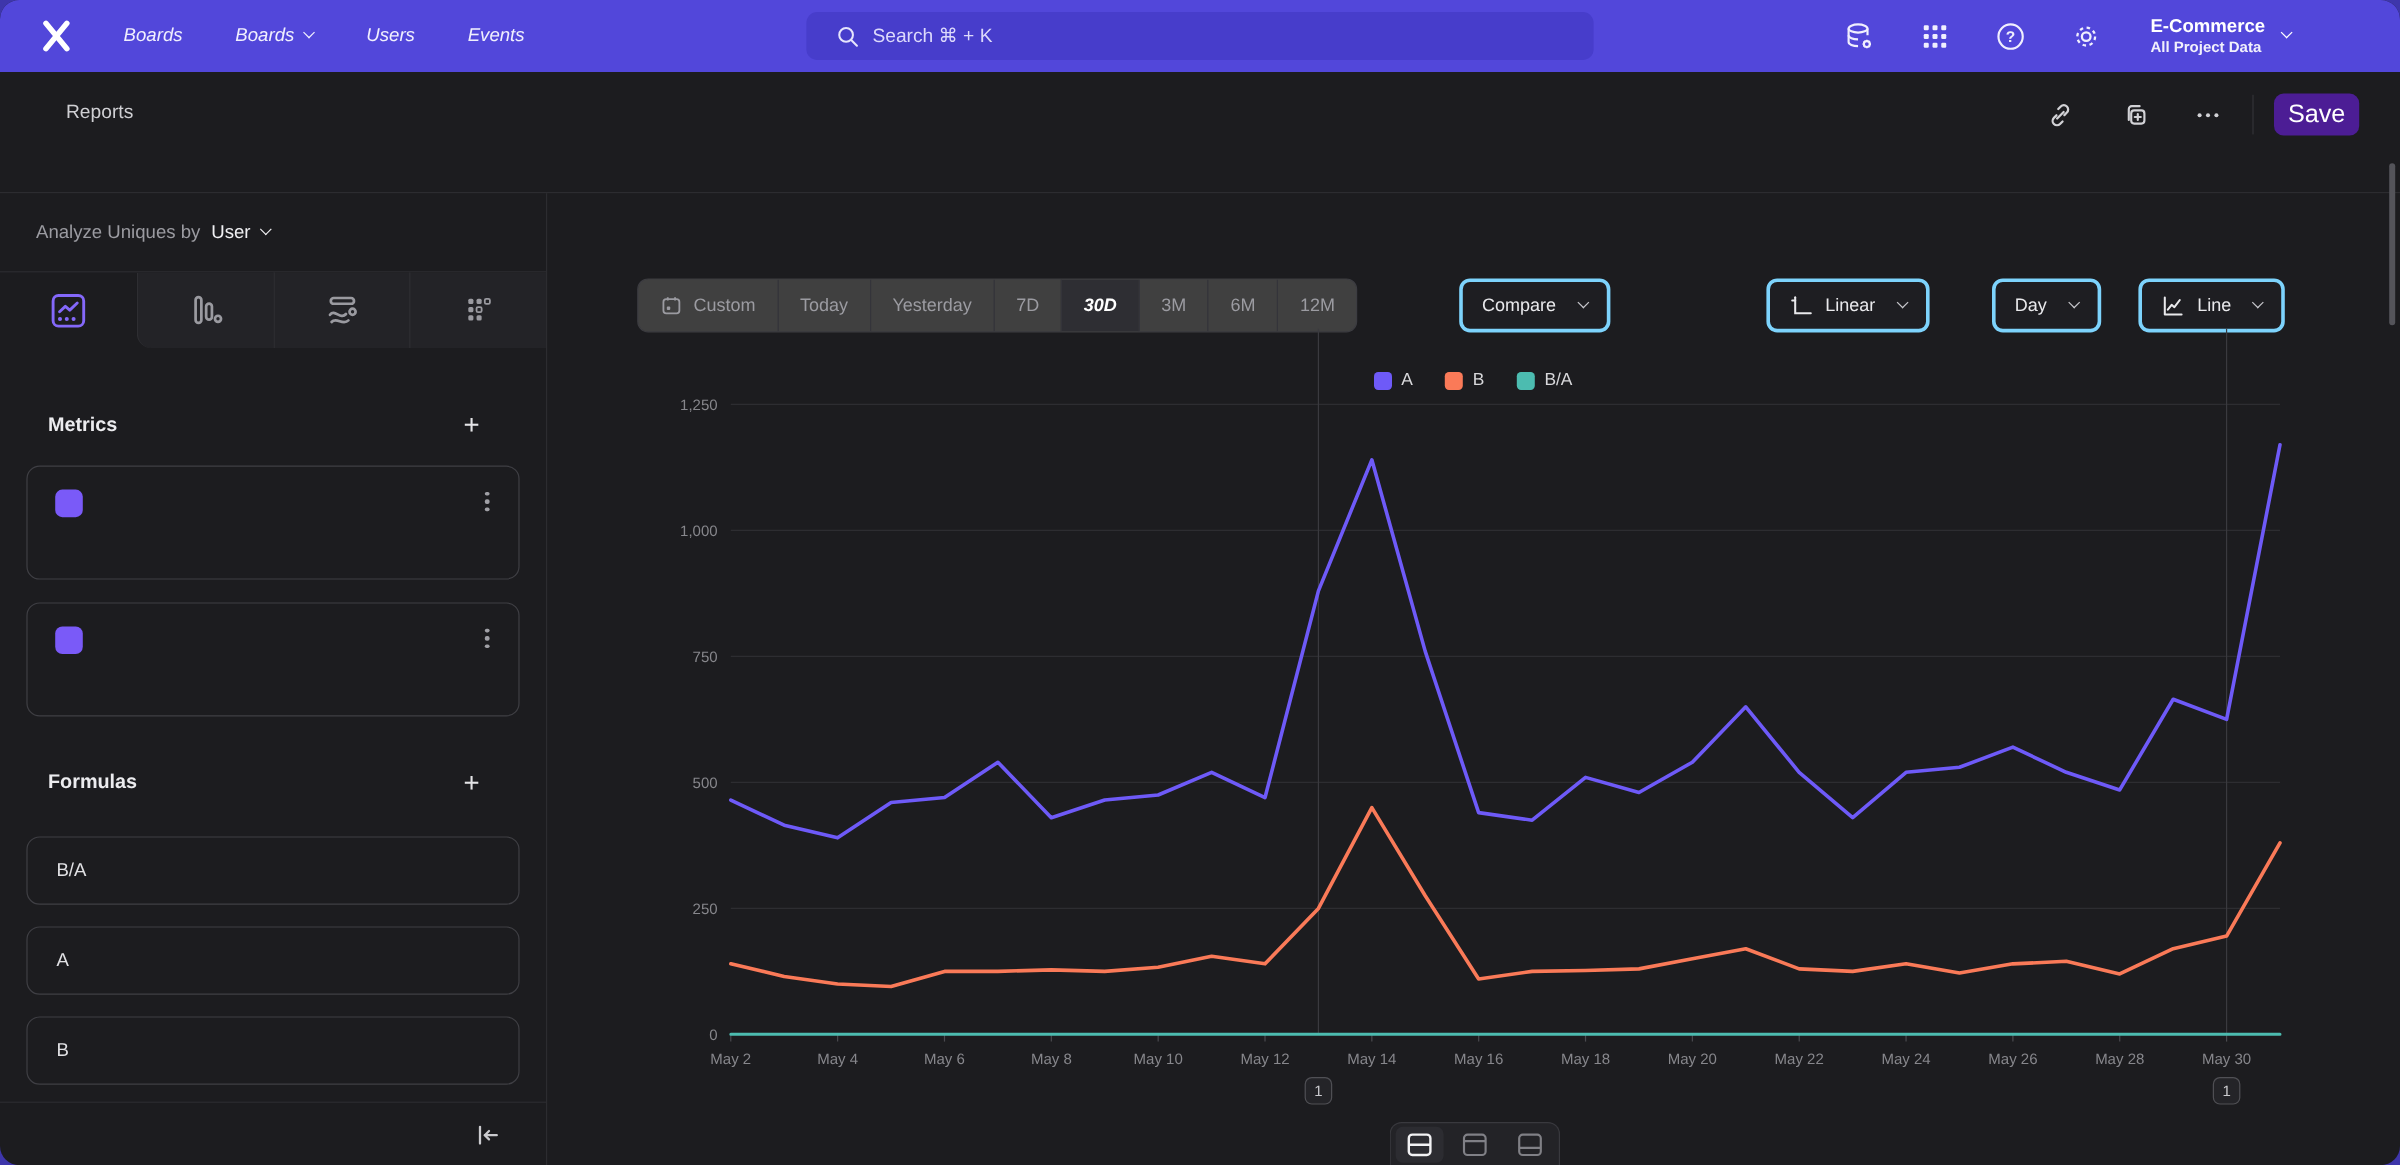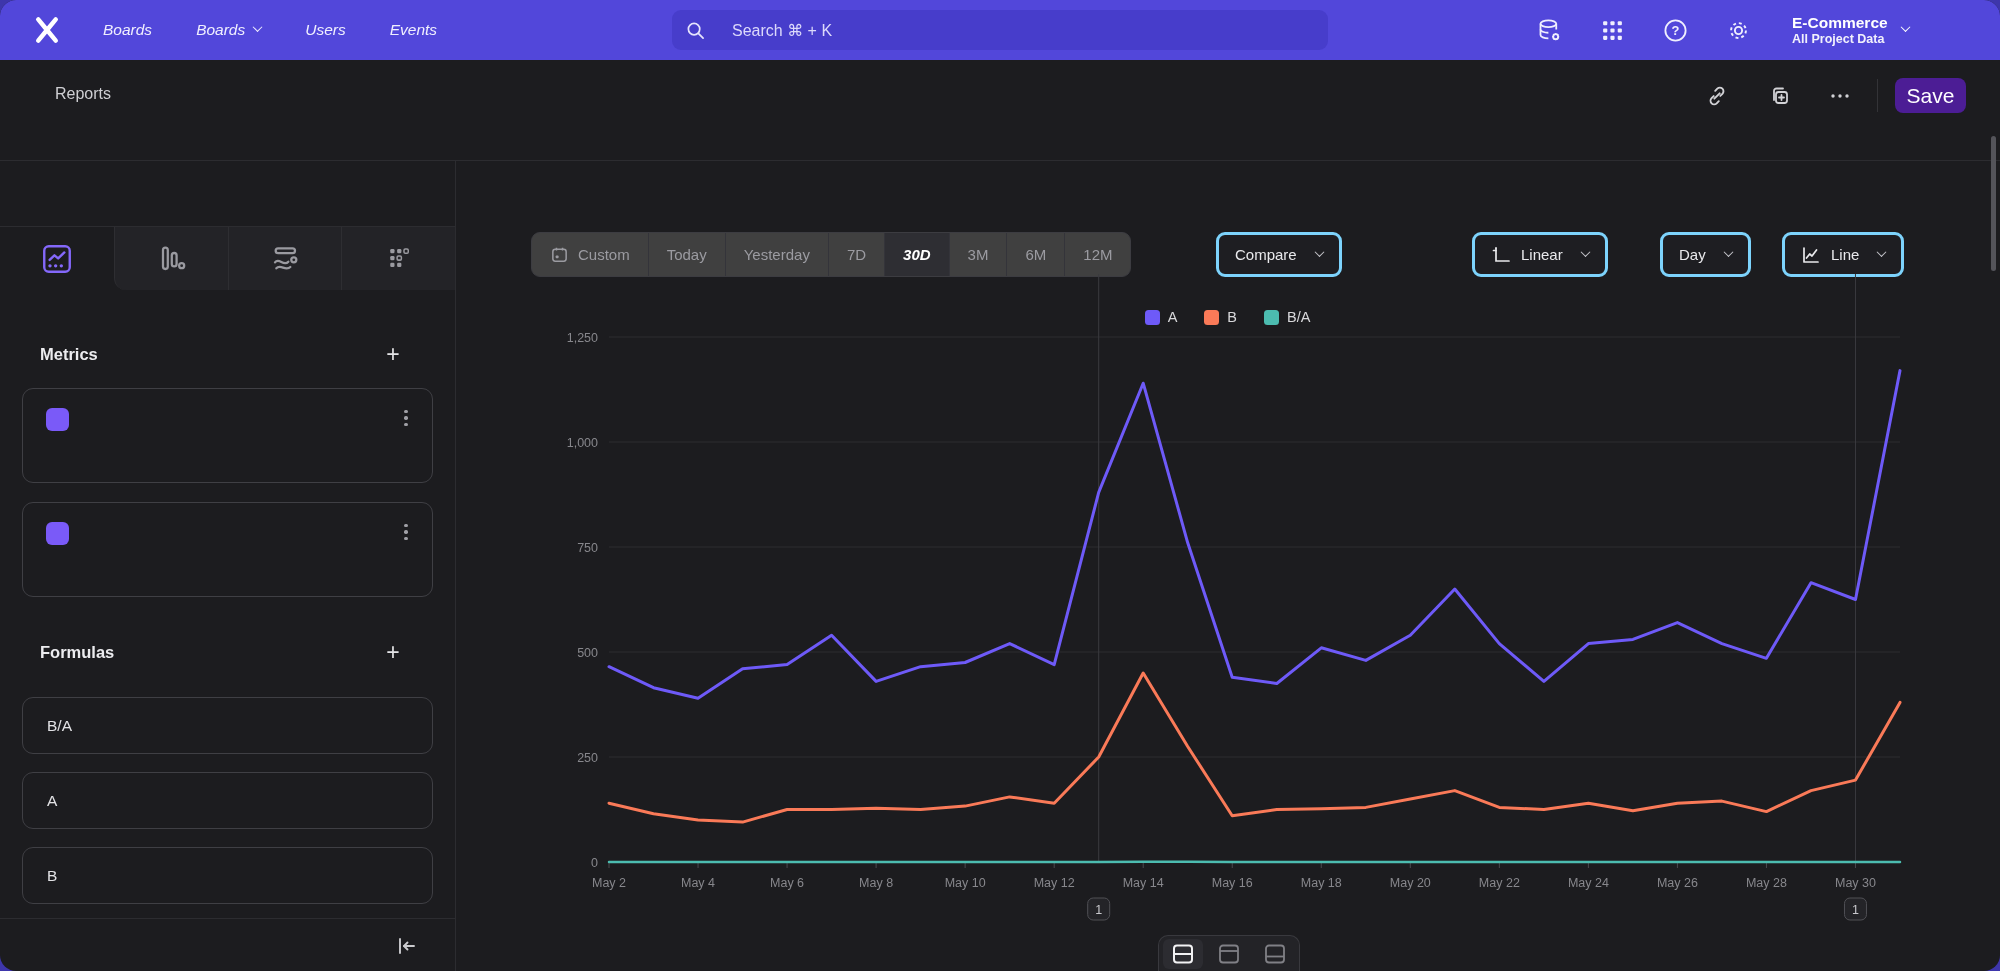--- a/index.html
+++ b/index.html
@@ -23,21 +23,21 @@
   .nav-items { position:absolute; left:103px; display:flex; gap:44px; align-items:center;font-style:italic; }
   .nav-item { color:#f0effe; font-size:15.5px; display:flex; align-items:center; cursor:pointer; }
   .chev {
     display:inline-block; width:7px; height:7px;
     border-right:1.8px solid currentColor; border-bottom:1.8px solid currentColor;
     transform:rotate(45deg) translate(-1px,-1px); margin-left:9px; margin-top:-3px;
   }
   .search {
     position:absolute; left:672px; top:10px; width:656px; height:40px;
     background:#473dcb; border-radius:9px; display:flex; align-items:center;
-    padding-left:14px; color:#dcd9fb; font-size:16px; cursor:text;gap:16px;
+    padding-left:25px; color:#dcd9fb; font-size:16px; cursor:text;
   }
   .search svg { margin-right:11px; }
   .nav-right { position:absolute; left:1536px; top:0; height:60px; display:flex; align-items:center; gap:36px; }
   .nav-icon { width:27px; height:27px; display:flex; align-items:center; justify-content:center; cursor:pointer; }
   .project { display:flex; align-items:center; color:#ffffff; cursor:pointer; margin-left:4px; }
   .project-text { line-height:1.25; }
   .project-name { font-size:15.5px; font-weight:bold; }
   .project-scope { font-size:12.5px; font-weight:bold; opacity:.92; }
   .project .chev { margin-left:14px; }
 
@@ -213,20 +213,27 @@
   <svg class="tb-icon" style="left:1828px" viewBox="0 0 24 24" fill="currentColor">
     <circle cx="5" cy="12" r="1.7"></circle>
       <circle cx="12" cy="12" r="1.7"></circle>
       <circle cx="19" cy="12" r="1.7"></circle>
   </svg>
   <div class="tb-divider"></div>
   <button class="save-btn">Save</button>
   <div class="hdivider"></div>
   <div class="vdivider"></div>
 
+  <div class="analyze-row">
+    <span class="analyze-prefix">Analyze Uniques by</span>
+    <span class="analyze-value">
+      <span>User</span>
+      <span class="chev"></span>
+    </span>
+  </div>
   <div class="analyze-divider"></div>
 
   <div class="side-tabs">
     <div class="side-tab">
       <svg width="34" height="34" viewBox="0 0 24 24" fill="none" stroke="#8468fa" stroke-width="1.7">
         <rect x="3" y="3" width="18" height="18" rx="3.2"></rect>
         <path d="M6.8 12.6 l3.4-3.2 2.6 2.2 4.4-4.2" stroke-linecap="round" stroke-linejoin="round"></path>
         <path d="M7 16.8 h.1 M11 16.8 h.1 M15 16.8 h.1" stroke-width="2.3" stroke-linecap="round" stroke-dasharray="0.1 3.9"></path>
       </svg>
     </div>

